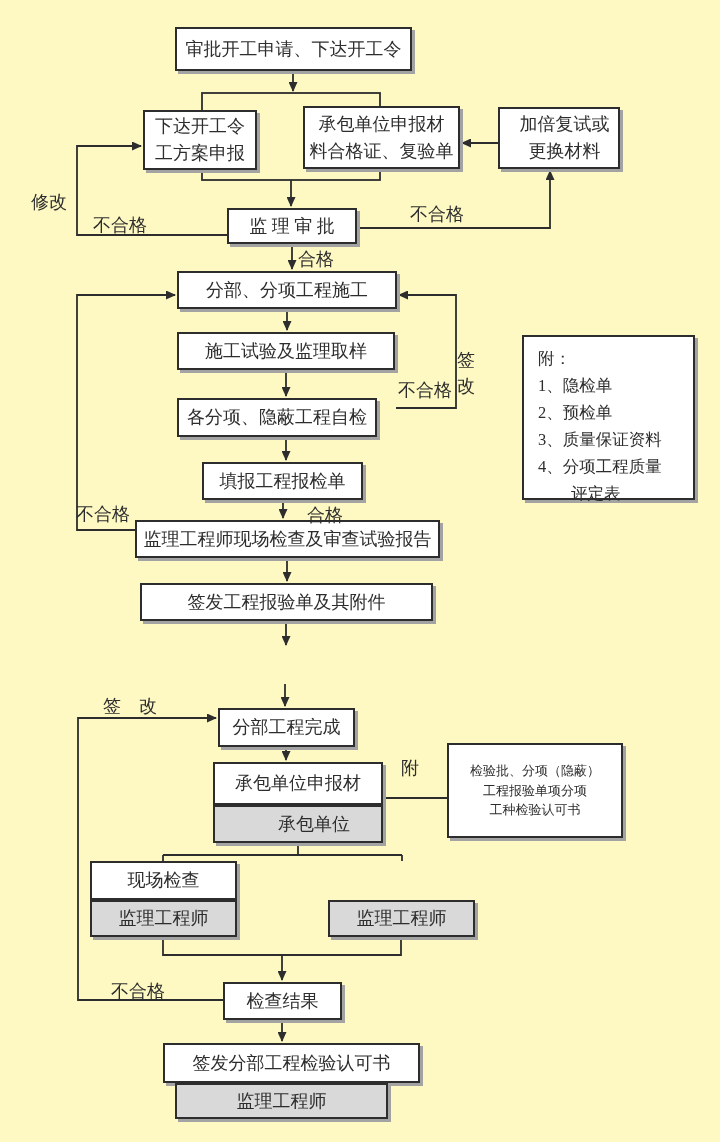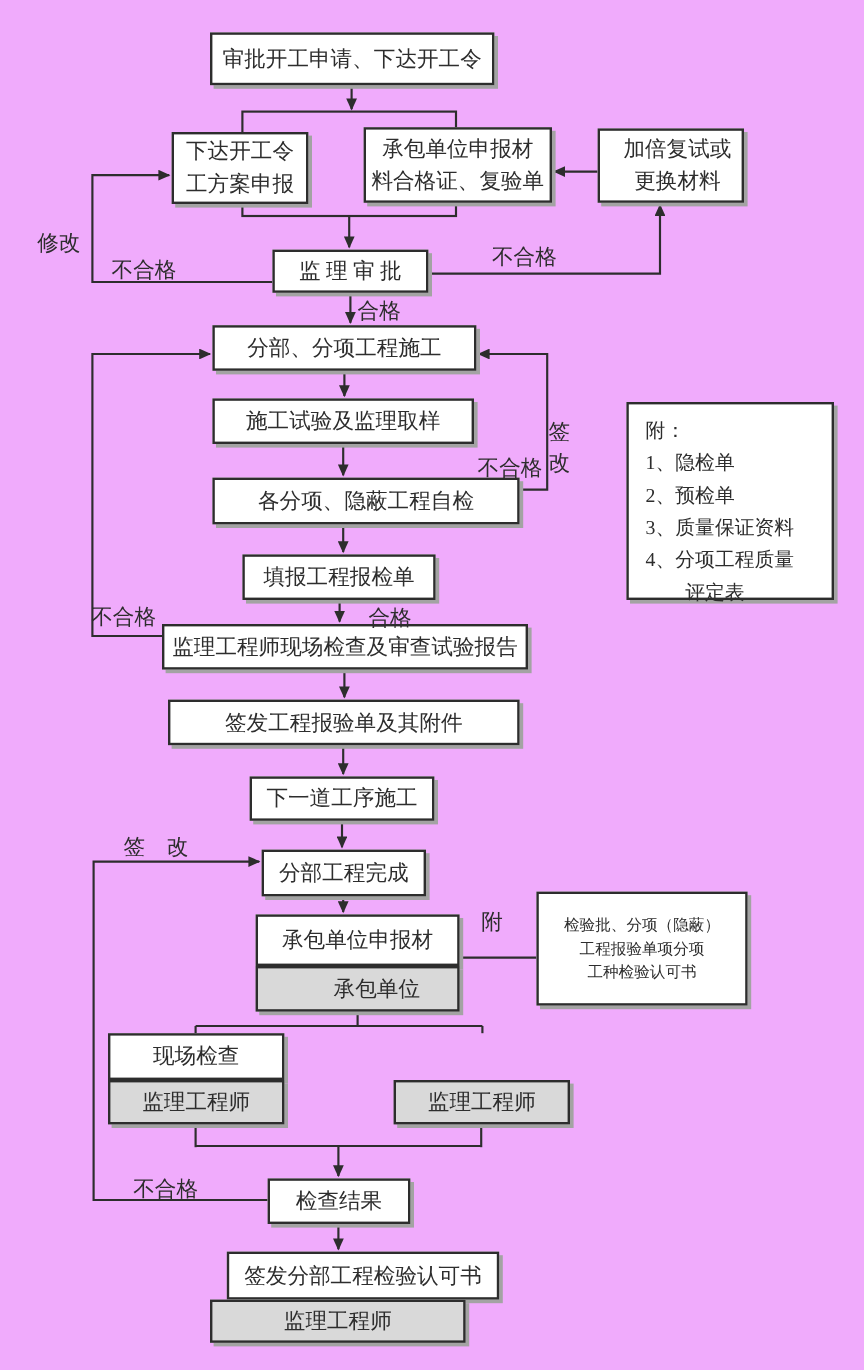--- a/index.html
+++ b/index.html
@@ -1,19 +1,19 @@
 <!DOCTYPE html>
 <html><head>
 <meta charset="utf-8">
 <title></title>
 <style>
   html,body{margin:0;padding:0;background:#e8e8e8;}
   .canvas{
     position:relative;width:720px;height:1142px;margin:0;
-    background:#f0abfc;overflow:hidden;
+    background:#fef9c3;overflow:hidden;
     font-family:"Liberation Serif","DejaVu Serif",serif;
     color:#2d2d2d;
   }
   .wires{position:absolute;left:0;top:0;z-index:1;}
   .node{
     position:absolute;z-index:2;box-sizing:border-box;
     display:flex;align-items:center;justify-content:center;
     background:#ffffff;border:2px solid #2d2d2d;
     box-shadow:3px 3px 0 #a3a3a3;
     text-align:center;white-space:pre-line;
@@ -71,36 +71,35 @@
     <div class="node" style="left: 175px; top: 27px; width: 237px; height: 44px;">审批开工申请、下达开工令</div>
     <div class="node" style="left: 143px; top: 110px; width: 114px; height: 60px;">下达开工令
 工方案申报</div>
     <div class="node" style="left: 303px; top: 106px; width: 157px; height: 63px;">承包单位申报材
 料合格证、复验单</div>
     <div class="node" style="left: 498px; top: 107px; width: 122px; height: 62px; padding-left: 11px;">加倍复试或
 更换材料</div>
     <div class="node" style="left: 227px; top: 208px; width: 130px; height: 36px;">监 理 审 批</div>
     <div class="node" style="left: 177px; top: 271px; width: 220px; height: 38px;">分部、分项工程施工</div>
     <div class="node" style="left: 177px; top: 332px; width: 218px; height: 38px;">施工试验及监理取样</div>
-    <div class="node" style="left: 177px; top: 398px; width: 256px; height: 39px;">各分项、隐蔽工程自检</div>
+    <div class="node" style="left: 177px; top: 398px; width: 200px; height: 39px;">各分项、隐蔽工程自检</div>
     <div class="node" style="left: 202px; top: 462px; width: 161px; height: 38px;">填报工程报检单</div>
     <div class="node" style="left: 135px; top: 520px; width: 305px; height: 38px;">监理工程师现场检查及审查试验报告</div>
     <div class="node" style="left: 140px; top: 583px; width: 293px; height: 38px;">签发工程报验单及其附件</div>
-    <div class="node" style="left: 208px; top: 647px; width: 154px; height: 37px;">下一道工序施工</div>
     <div class="node" style="left: 218px; top: 708px; width: 137px; height: 39px;">分部工程完成</div>
     <div class="node" style="left: 213px; top: 762px; width: 170px; height: 43px;">承包单位申报材</div>
     <div class="node gray" style="left: 213px; top: 805px; width: 170px; height: 38px; padding-left: 32px;">承包单位</div>
     <div class="node" style="left: 447px; top: 743px; width: 176px; height: 95px; font-size: 13px;">检验批、分项（隐蔽）
 工程报验单项分项
 工种检验认可书</div>
     <div class="node" style="left: 90px; top: 861px; width: 147px; height: 39px;">现场检查</div>
     <div class="node gray" style="left: 90px; top: 900px; width: 147px; height: 37px;">监理工程师</div>
     <div class="node gray" style="left: 328px; top: 900px; width: 147px; height: 37px;">监理工程师</div>
     <div class="node" style="left: 223px; top: 982px; width: 119px; height: 38px;">检查结果</div>
-    <div class="node" style="left: 189px; top: 1043px; width: 227px; height: 40px;">签发分部工程检验认可书</div>
+    <div class="node" style="left: 163px; top: 1043px; width: 257px; height: 40px;">签发分部工程检验认可书</div>
     <div class="node gray" style="left: 175px; top: 1083px; width: 213px; height: 36px;">监理工程师</div>
     <div class="node align-left" style="left: 522px; top: 335px; width: 173px; height: 165px; font-size: 16.5px;">附：
 1、隐检单
 2、预检单
 3、质量保证资料
 4、分项工程质量
 　　评定表</div>
     <div class="lbl" style="left: 31px; top: 189px;">修改</div>
     <div class="lbl" style="left: 93px; top: 212px;">不合格</div>
     <div class="lbl" style="left: 410px; top: 201px;">不合格</div>

